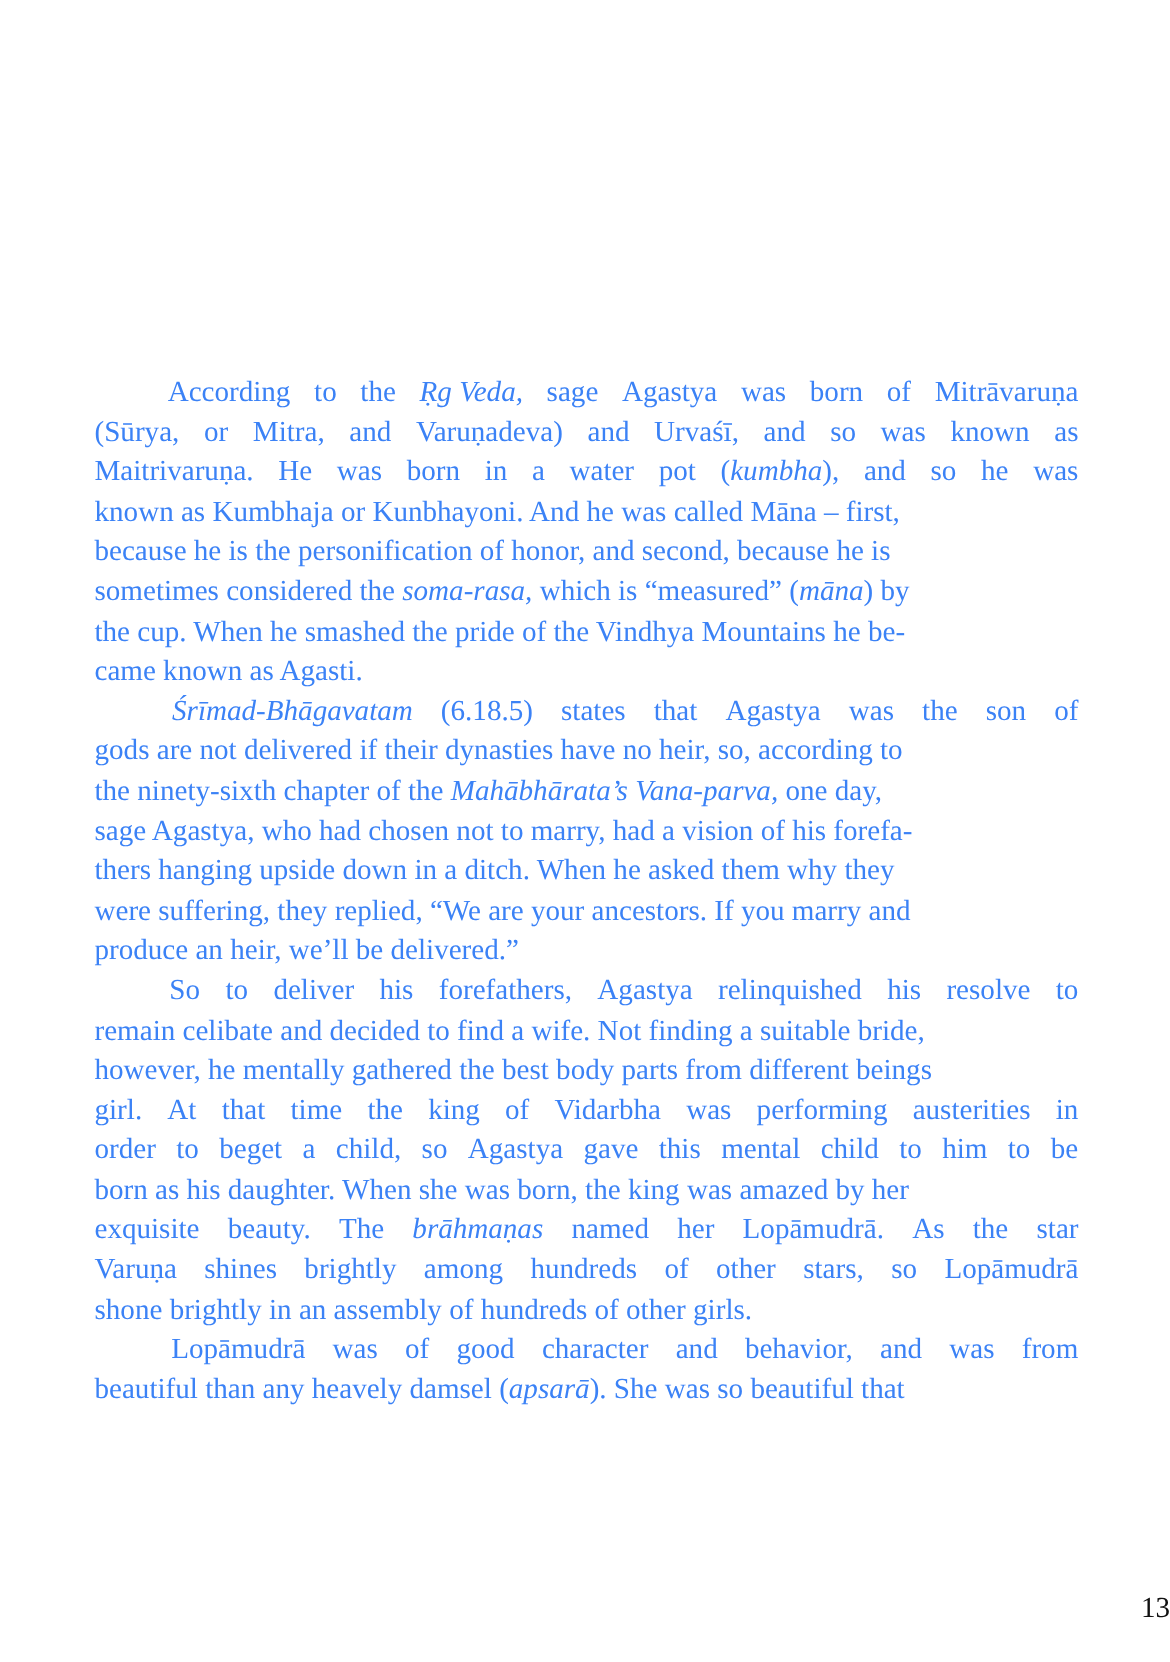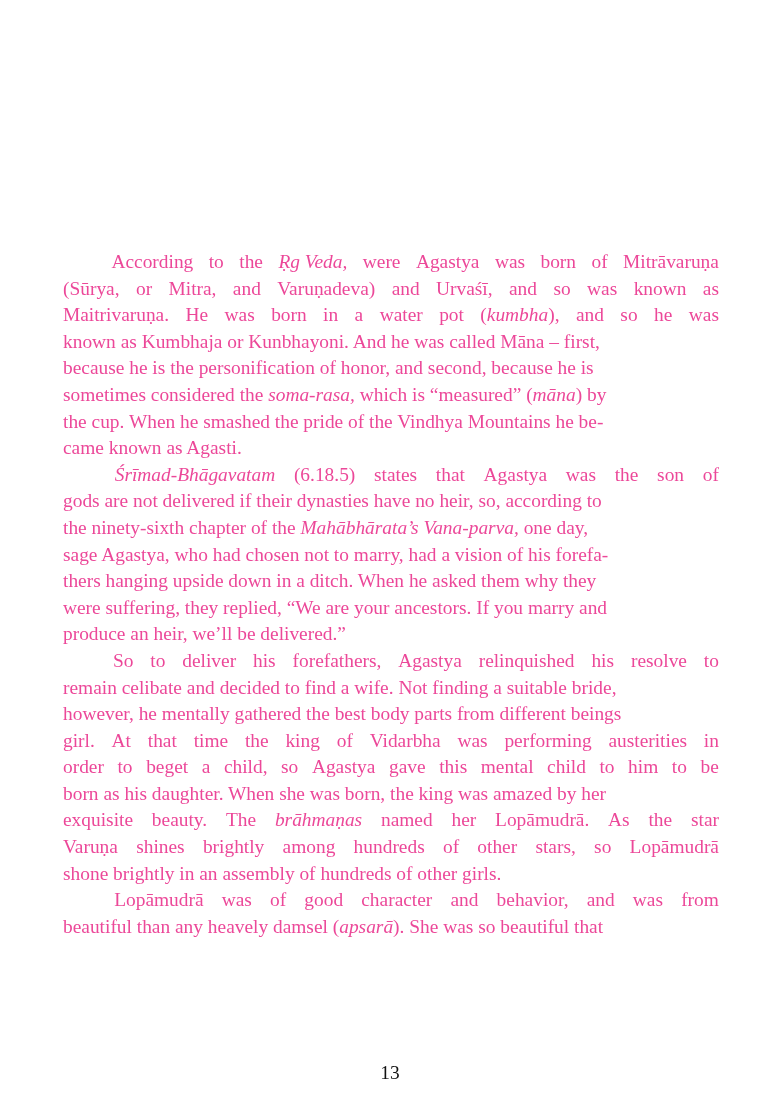--- a/index.html
+++ b/index.html
@@ -38,21 +38,21 @@
   }
 
   
   .body-block {
     position: absolute;
     top: 249px;
     left: 63px;
     width: 656px;
     font-size: 19.4px;
     line-height: 26.6px;
-    color: #ec4899;
+    color: #3b82f6;
   }
 
   .para {
     margin: 0;
     text-align: justify;
     text-align-last: left;
     text-indent: 0;
     -webkit-hyphens: none;
     hyphens: none;
   }
@@ -78,41 +78,41 @@
   i, .it {
     font-style: italic;
   }
 
   
   .folio {
     position: absolute;
     top: 1062px;
     left: 0;
     width: 780px;
-    text-align: center;
+    text-align: right;
     font-size: 19.4px;
     color: #111111;
   }
 </style>
 </head>
 <body>
 
 <div class="page">
 
 
   <div class="body-block">
 
     <p class="para">
       <span class="line just">
           <span class="w"><span class="indent"></span></span>
           <span class="w">According</span>
           <span class="w">to</span>
           <span class="w">the</span>
           <span class="w it">Ṛg Veda,</span>
-          <span class="w">were</span>
+          <span class="w">sage</span>
           <span class="w">Agastya</span>
           <span class="w">was</span>
           <span class="w">born</span>
           <span class="w">of</span>
           <span class="w">Mitrāvaruṇa</span>
         </span>
       <span class="line just">
           <span class="w">(Sūrya,</span>
           <span class="w">or</span>
           <span class="w">Mitra,</span>

